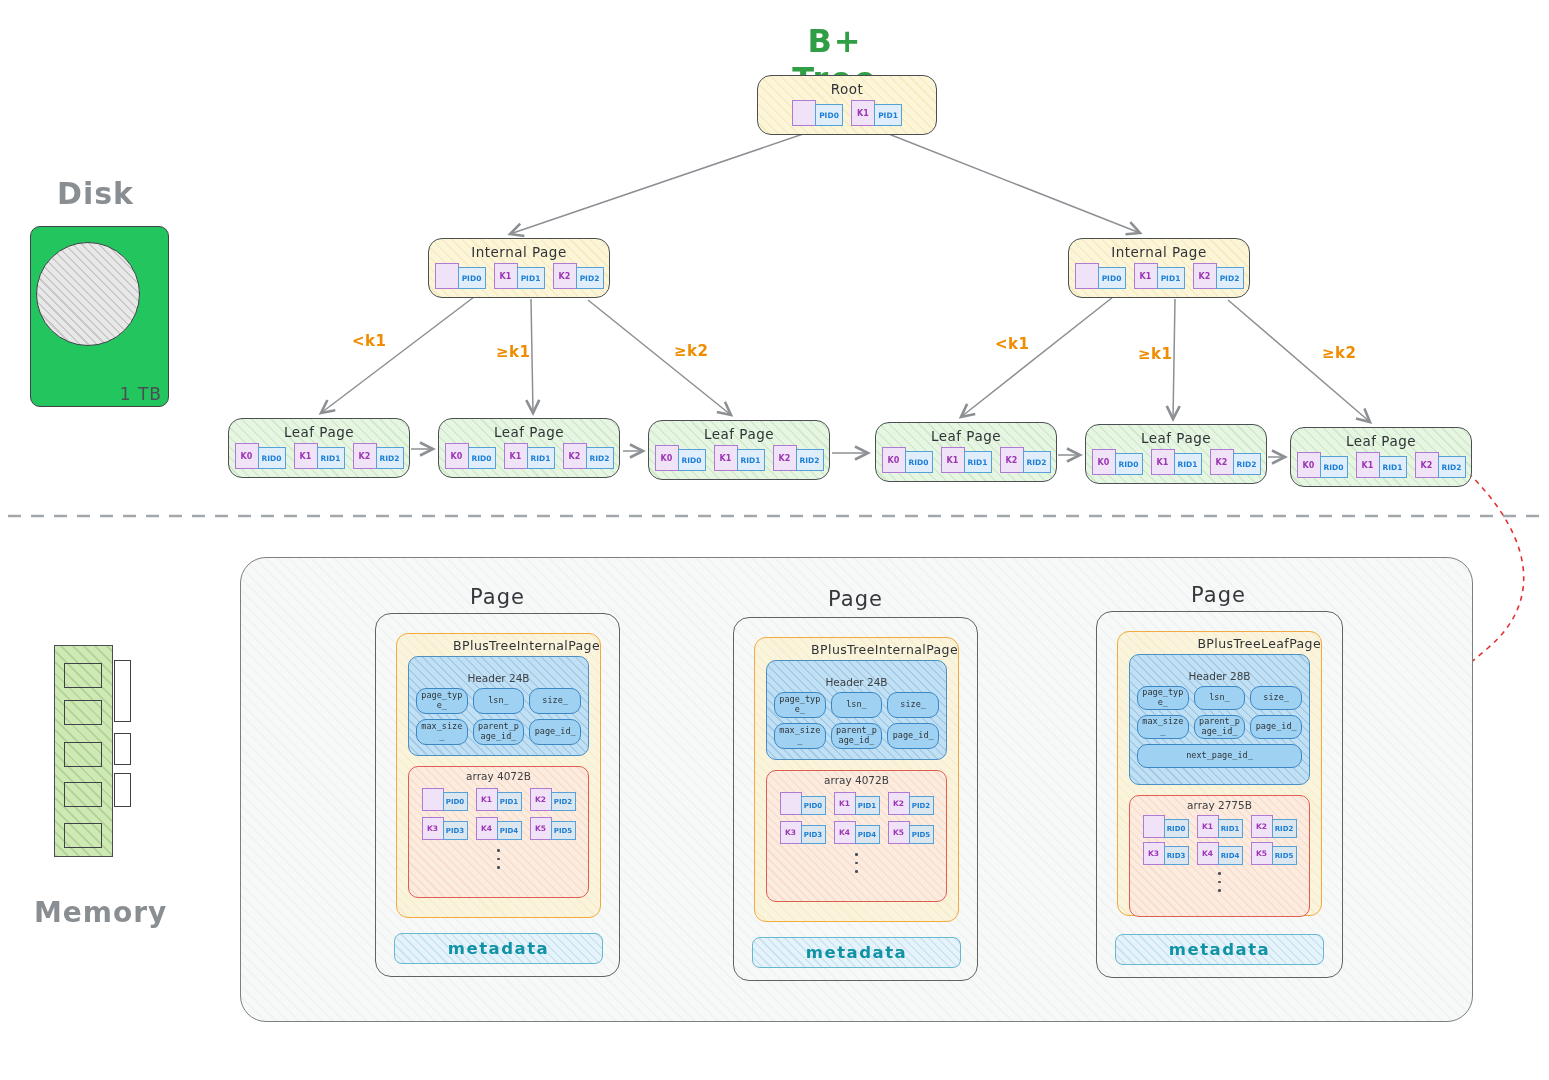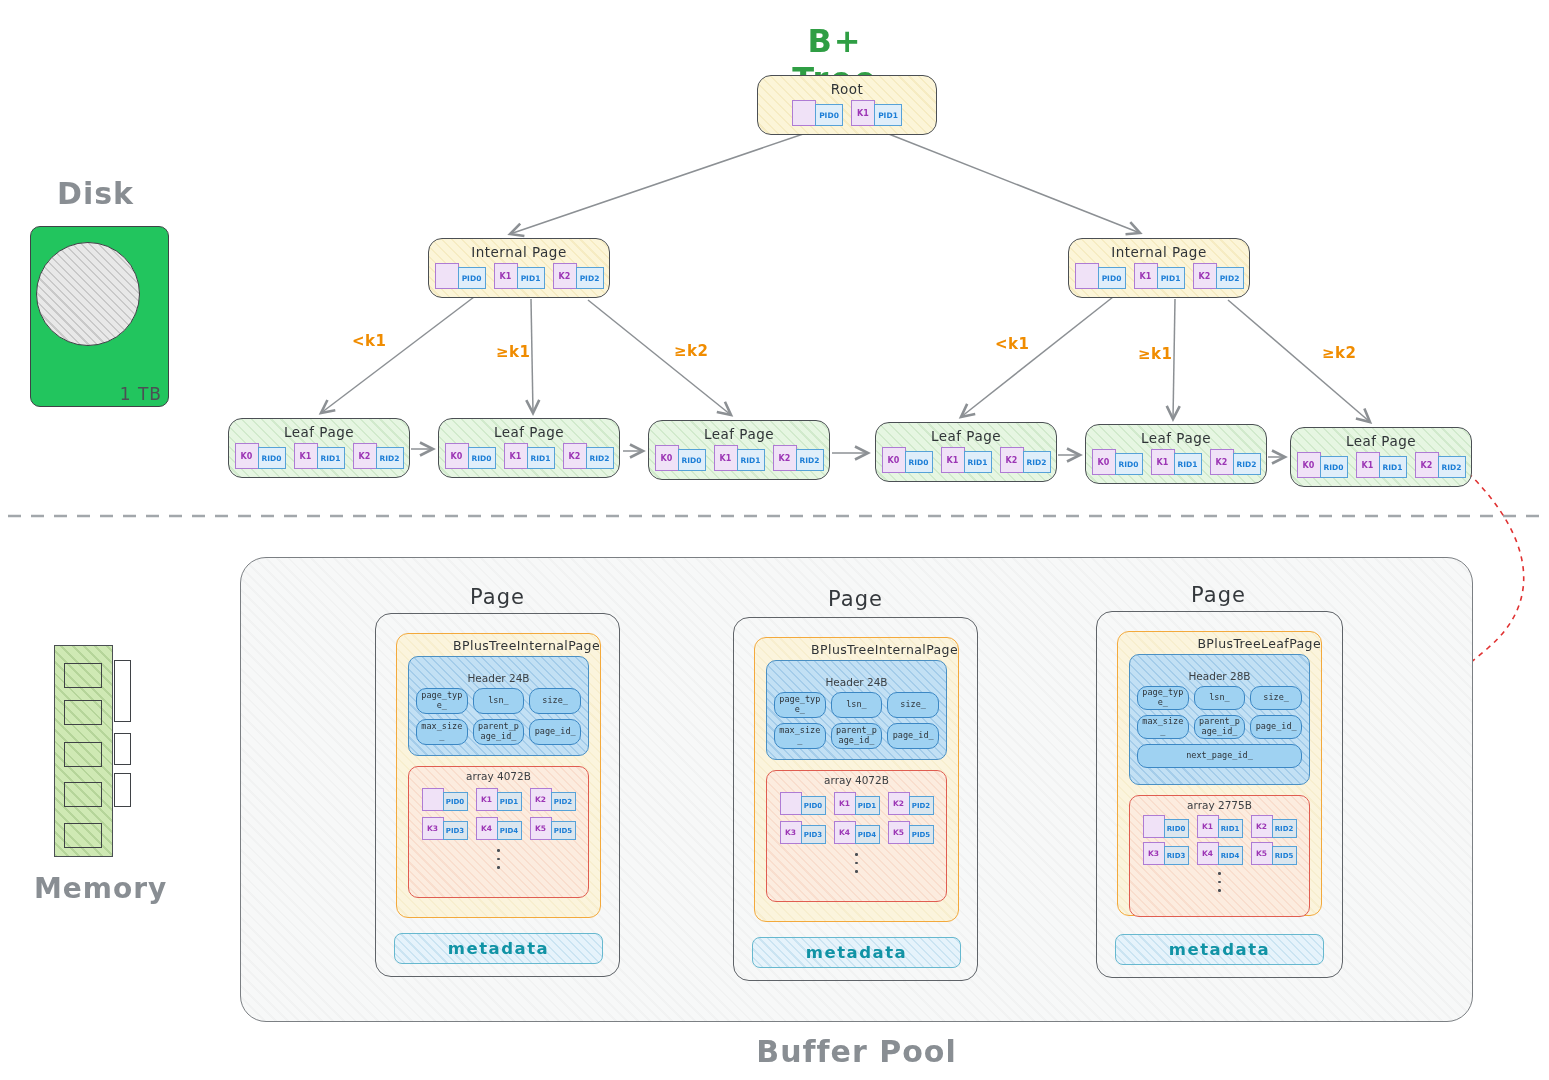--- a/index.html
+++ b/index.html
@@ -283,24 +283,23 @@
   <div class="mem-stick hatch-mem">
     <div class="mem-slot" style="top:17px;"></div>
     <div class="mem-slot" style="top:54px;"></div>
     <div class="mem-slot" style="top:96px;"></div>
     <div class="mem-slot" style="top:136px;"></div>
     <div class="mem-slot" style="top:177px;"></div>
   </div>
   <div class="mem-pin" style="top:660px;height:62px;"></div>
   <div class="mem-pin" style="top:733px;height:32px;"></div>
   <div class="mem-pin" style="top:773px;height:34px;"></div>
-  <div class="zone-label" style="left:34px;top:872px;font-size:28px;">Memory</div>
+  <div class="zone-label" style="left:34px;top:896px;font-size:28px;">Memory</div>
 
   <div class="bufferpool hatch-gray"></div>
-  <div class="zone-label bp-label">Buffer Pool</div>
 
   <div class="page-title" style="left:375px;top:585px;">Page</div>
   <div class="page-box page--internal hatch-gray" style="left:375px;top:613px;">
     <div class="classbox">
       <div class="classbox-title">BPlusTreeInternalPage</div>
       <div class="header-box hatch-blue">
         <div class="h-title">Header 24B</div>
         <div class="fields">
           <div class="field">page_type_</div>
           <div class="field">lsn_</div>

